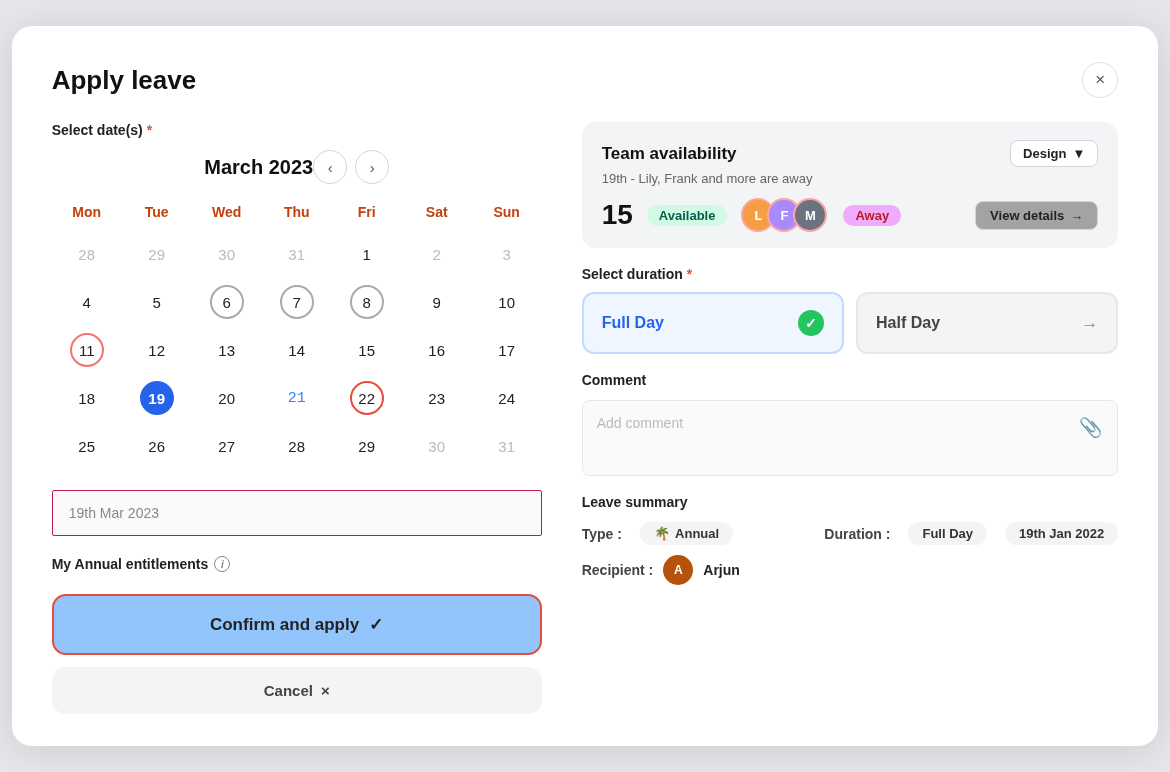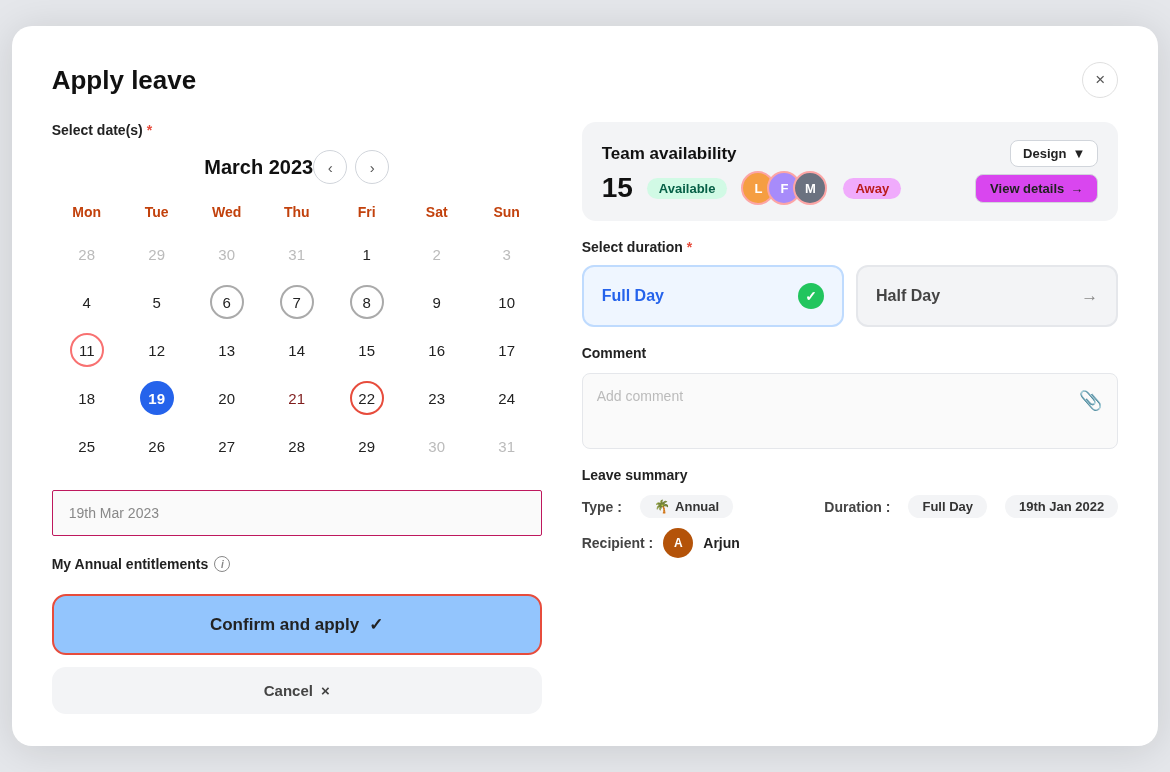--- a/index.html
+++ b/index.html
@@ -277,21 +277,21 @@
       border-radius: 20px;
       padding: 3px 12px;
       font-size: 13px;
       font-weight: 700;
       margin-left: 2px;
     }
     .view-details-btn {
       margin-left: auto;
       border: 1px solid #d1d5db;
       border-radius: 8px;
-      background: #d946ef;
+      background: #a3a3a3;
       padding: 6px 14px;
       font-size: 13px;
       font-weight: 600;
       color: #222;
       cursor: pointer;
       display: flex;
       align-items: flex-start;
       gap: 6px;
     }
     .duration-section .section-label { margin-bottom: 10px; }
@@ -476,21 +476,21 @@
               <td class="active-day"><span class="day-cell" style="color: rgb(34, 34, 34);">13</span></td>
               <td class="active-day"><span class="day-cell" style="color: rgb(34, 34, 34);">14</span></td>
               <td class="active-day"><span class="day-cell" style="color: rgb(34, 34, 34);">15</span></td>
               <td class="active-day"><span class="day-cell" style="color: rgb(34, 34, 34);">16</span></td>
               <td class="active-day"><span class="day-cell" style="color: rgb(34, 34, 34);">17</span></td>
             </tr>
             <tr>
               <td class="active-day"><span class="day-cell" style="color: rgb(34, 34, 34);">18</span></td>
               <td class="active-day"><span class="day-cell selected-blue">19</span></td>
               <td class="active-day"><span class="day-cell" style="color: rgb(34, 34, 34);">20</span></td>
-              <td class="active-day"><span class="day-cell" style="color: #7f1d1d;">21</span></td>
+              <td class="active-day"><span class="day-cell" style="color: #3b82f6; font-family: Liberation Mono, monospace;">21</span></td>
               <td class="active-day"><span class="day-cell ring-red">22</span></td>
               <td class="active-day"><span class="day-cell" style="color: rgb(34, 34, 34);">23</span></td>
               <td class="active-day"><span class="day-cell" style="color: rgb(34, 34, 34);">24</span></td>
             </tr>
             <tr>
               <td class="active-day"><span class="day-cell" style="color: rgb(34, 34, 34);">25</span></td>
               <td class="active-day"><span class="day-cell" style="color: rgb(34, 34, 34);">26</span></td>
               <td class="active-day"><span class="day-cell" style="color: rgb(34, 34, 34);">27</span></td>
               <td class="active-day"><span class="day-cell" style="color: rgb(34, 34, 34);">28</span></td>
               <td class="active-day"><span class="day-cell" style="color: rgb(34, 34, 34);">29</span></td>
@@ -525,20 +525,21 @@
     <div class="right-panel">
 
       <div class="team-avail-card">
         <div class="team-avail-header">
           <span class="team-avail-title">Team availability</span>
           <button class="design-dropdown">
             <span>Design</span>
             <span>▼</span>
           </button>
         </div>
+        <div class="team-avail-sub">19th - Lily, Frank and more are away</div>
         <div class="team-avail-row">
           <span class="avail-count">15</span>
           <span class="avail-badge">Available</span>
           <div class="avatar-group">
             <div class="avatar av1" style="border: 2px solid #fca5a5;">L</div>
             <div class="avatar av2" style="border: 2px solid #fca5a5;">F</div>
             <div class="avatar av3" style="border: 2px solid #fca5a5;">M</div>
           </div>
           <span class="away-badge">Away</span>
           <button class="view-details-btn">

